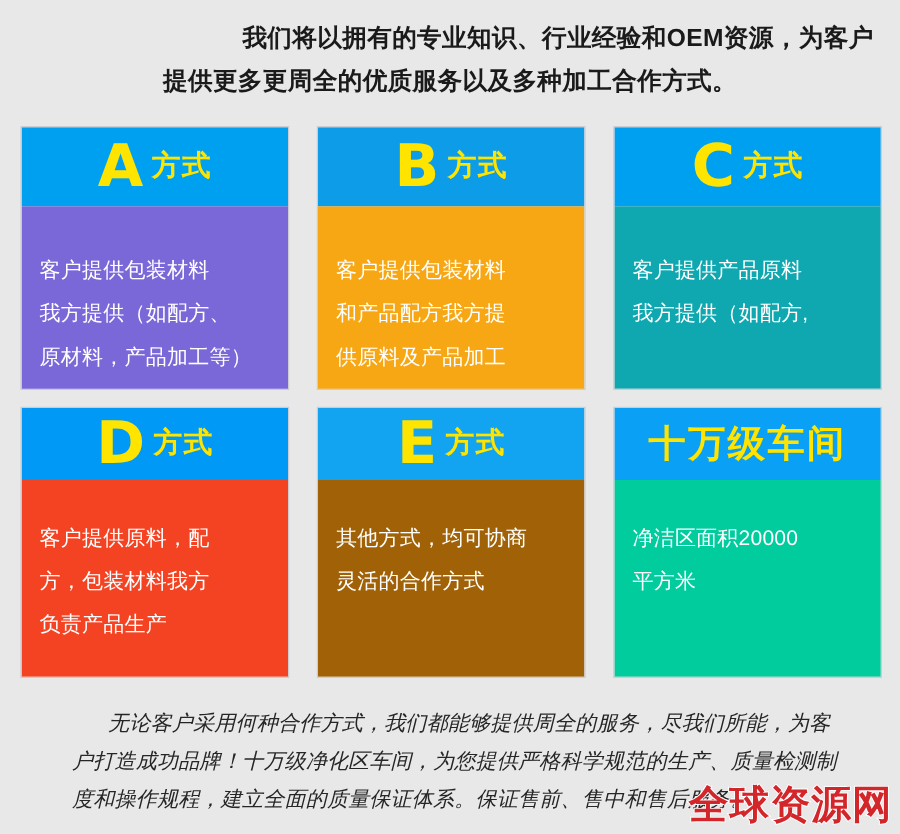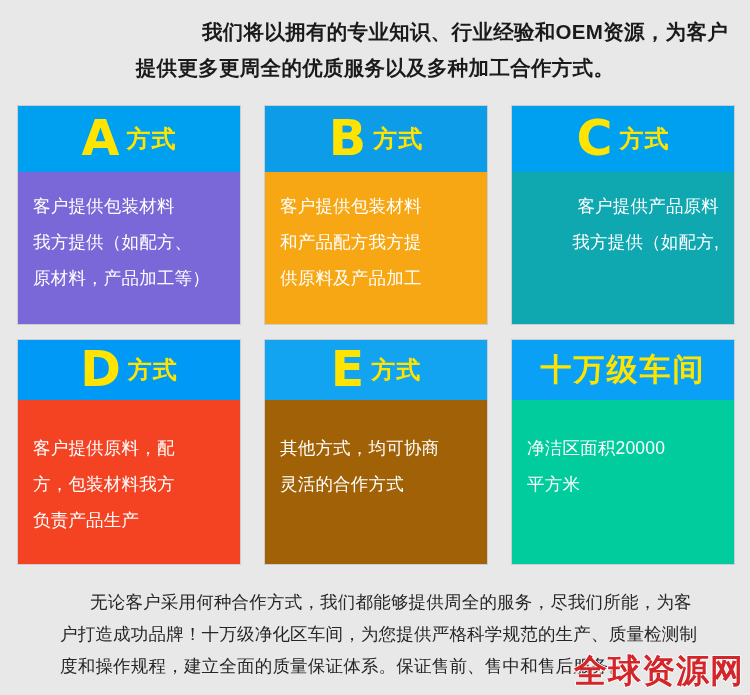--- a/index.html
+++ b/index.html
@@ -97,21 +97,21 @@
     letter-spacing: 1px;
   }
   .hdr-cn.wide {
     font-size: 31px;
     letter-spacing: 2px;
     margin-right: 0;
   }
 
   .card-body {
     flex: 1 1 auto;
-    padding: 16px 15px 10px 15px;
+    padding: 35px 15px 10px 15px;
     box-sizing: border-box;
     color: #ffffff;
     font-size: 17.5px;
     line-height: 36px;
     letter-spacing: 0.2px;
   }
   .card.row2 .card-body {
     padding-top: 30px;
   }
   .card-body .bline {
@@ -125,20 +125,21 @@
     left: 0;
     top: 586px;
     width: 702px;
     padding: 0 60px;
     box-sizing: border-box;
     text-align: left;
     color: #262626;
     font-size: 17.5px;
     line-height: 32px;
     letter-spacing: 0.2px;
+    font-style: italic;
   }
   .outro .oline {
     display: block;
     white-space: nowrap;
   }
   .outro .oline1 { text-indent: 30px; }
 
   
   .watermark {
     position: absolute;
@@ -185,21 +186,21 @@
           <span class="bline">客户提供包装材料</span>
           <span class="bline">和产品配方我方提</span>
           <span class="bline">供原料及产品加工</span>
         </div>
       </div>
       <div class="card row1">
         <div class="card-header" style="background: rgb(0, 160, 240);">
           <span class="hdr-letter" style="color: rgb(255, 228, 0);">C</span>
           <span class="hdr-cn" style="color: rgb(255, 228, 0);">方式</span>
         </div>
-        <div class="card-body" style="background: rgb(15, 168, 176); color: rgb(255, 255, 255); text-align: right;">
+        <div class="card-body" style="background: rgb(15, 168, 176); color: rgb(255, 255, 255);">
           <span class="bline">客户提供产品原料</span>
           <span class="bline">我方提供（如配方,</span>
         </div>
       </div>
       <div class="card row2">
         <div class="card-header" style="background: rgb(0, 153, 245);">
           <span class="hdr-letter" style="color: rgb(255, 228, 0);">D</span>
           <span class="hdr-cn" style="color: rgb(255, 228, 0);">方式</span>
         </div>
         <div class="card-body" style="background: rgb(244, 67, 35); color: rgb(255, 255, 255);">

